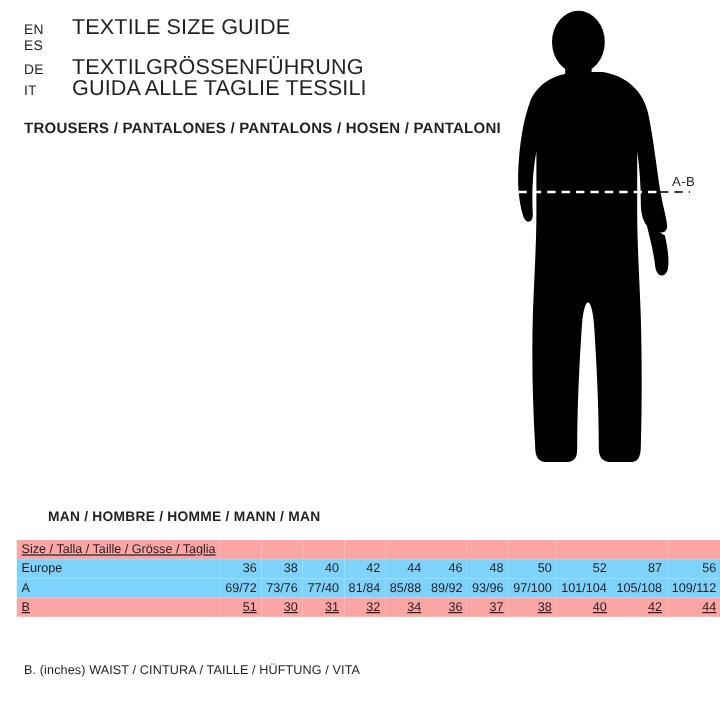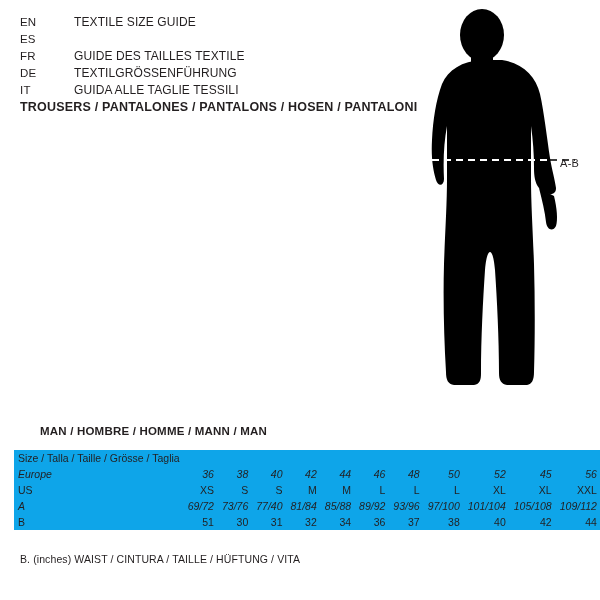--- a/index.html
+++ b/index.html
@@ -25,29 +25,28 @@
     position: absolute;
     left: 20px;
     top: 14px;
     width: 330px;
   }
   .lang-row {
     display: flex;
     align-items: baseline;
     height: 17px;
     line-height: 17px;
-    gap: 14px;
   }
   .lang-code {
     width: 40px;
     font-size: 11.5px;
     letter-spacing: 0.2px;
   }
   .lang-title {
-    font-size: 12px;
+    font-size: 18px;
     letter-spacing: 0.1px;
   }
 
   .section-title {
     position: absolute;
     left: 20px;
     top: 100px;
     font-size: 12.5px;
     font-weight: bold;
     letter-spacing: 0.2px;
@@ -57,21 +56,21 @@
   .figure-wrap {
     position: absolute;
     left: 400px;
     top: 8px;
     width: 200px;
     height: 400px;
   }
   .measure-label {
     position: absolute;
     left: 560px;
-    top: 157px;
+    top: 146px;
     font-size: 11px;
     letter-spacing: 0.3px;
   }
 
   
   .table-heading {
     position: absolute;
     left: 20px;
     top: 425px;
     font-size: 11.5px;
@@ -86,22 +85,22 @@
     top: 450px;
     width: 572px;
     border-collapse: collapse;
     font-size: 10.5px;
   }
   table.size-table td {
     padding: 2px 4px;
     height: 16px;
     white-space: nowrap;
   }
-  table.size-table tr.shaded td { background: #0ea5e9; }
-  table.size-table tr.plain td { background: #0ea5e9; font-style: italic; }
+  table.size-table tr.shaded td { background: #fca5a5; text-decoration: underline; }
+  table.size-table tr.plain td { background: #7dd3fc; }
   td.label-col { width: 96px; text-align: left; padding-left: 6px; }
   td.val-col { width: 53px; text-align: right; }
 
   .footnotes {
     position: absolute;
     left: 20px;
     top: 552px;
     font-size: 10.5px;
     line-height: 15px;
   }
@@ -112,24 +111,20 @@
 
 <div id="page">
 
   <div class="lang-block">
     <div class="lang-row">
       <span class="lang-code">EN</span>
       <span class="lang-title">TEXTILE SIZE GUIDE</span>
     </div>
     <div class="lang-row">
       <span class="lang-code">ES</span>
-    </div>
-    <div class="lang-row">
-      <span class="lang-code">FR</span>
-      <span class="lang-title">GUIDE DES TAILLES TEXTILE</span>
     </div>
     <div class="lang-row">
       <span class="lang-code">DE</span>
       <span class="lang-title">TEXTILGRÖSSENFÜHRUNG</span>
     </div>
     <div class="lang-row">
       <span class="lang-code">IT</span>
       <span class="lang-title">GUIDA ALLE TAGLIE TESSILI</span>
     </div>
   </div>
@@ -205,36 +200,22 @@
         <td class="label-col">Europe</td>
         <td class="val-col">36</td>
         <td class="val-col">38</td>
         <td class="val-col">40</td>
         <td class="val-col">42</td>
         <td class="val-col">44</td>
         <td class="val-col">46</td>
         <td class="val-col">48</td>
         <td class="val-col">50</td>
         <td class="val-col">52</td>
-        <td class="val-col">45</td>
+        <td class="val-col">87</td>
         <td class="val-col">56</td>
-      </tr>
-      <tr class="shaded">
-        <td class="label-col">US</td>
-        <td class="val-col">XS</td>
-        <td class="val-col">S</td>
-        <td class="val-col">S</td>
-        <td class="val-col">M</td>
-        <td class="val-col">M</td>
-        <td class="val-col">L</td>
-        <td class="val-col">L</td>
-        <td class="val-col">L</td>
-        <td class="val-col">XL</td>
-        <td class="val-col">XL</td>
-        <td class="val-col">XXL</td>
       </tr>
       <tr class="plain">
         <td class="label-col">A</td>
         <td class="val-col">69/72</td>
         <td class="val-col">73/76</td>
         <td class="val-col">77/40</td>
         <td class="val-col">81/84</td>
         <td class="val-col">85/88</td>
         <td class="val-col">89/92</td>
         <td class="val-col">93/96</td>

